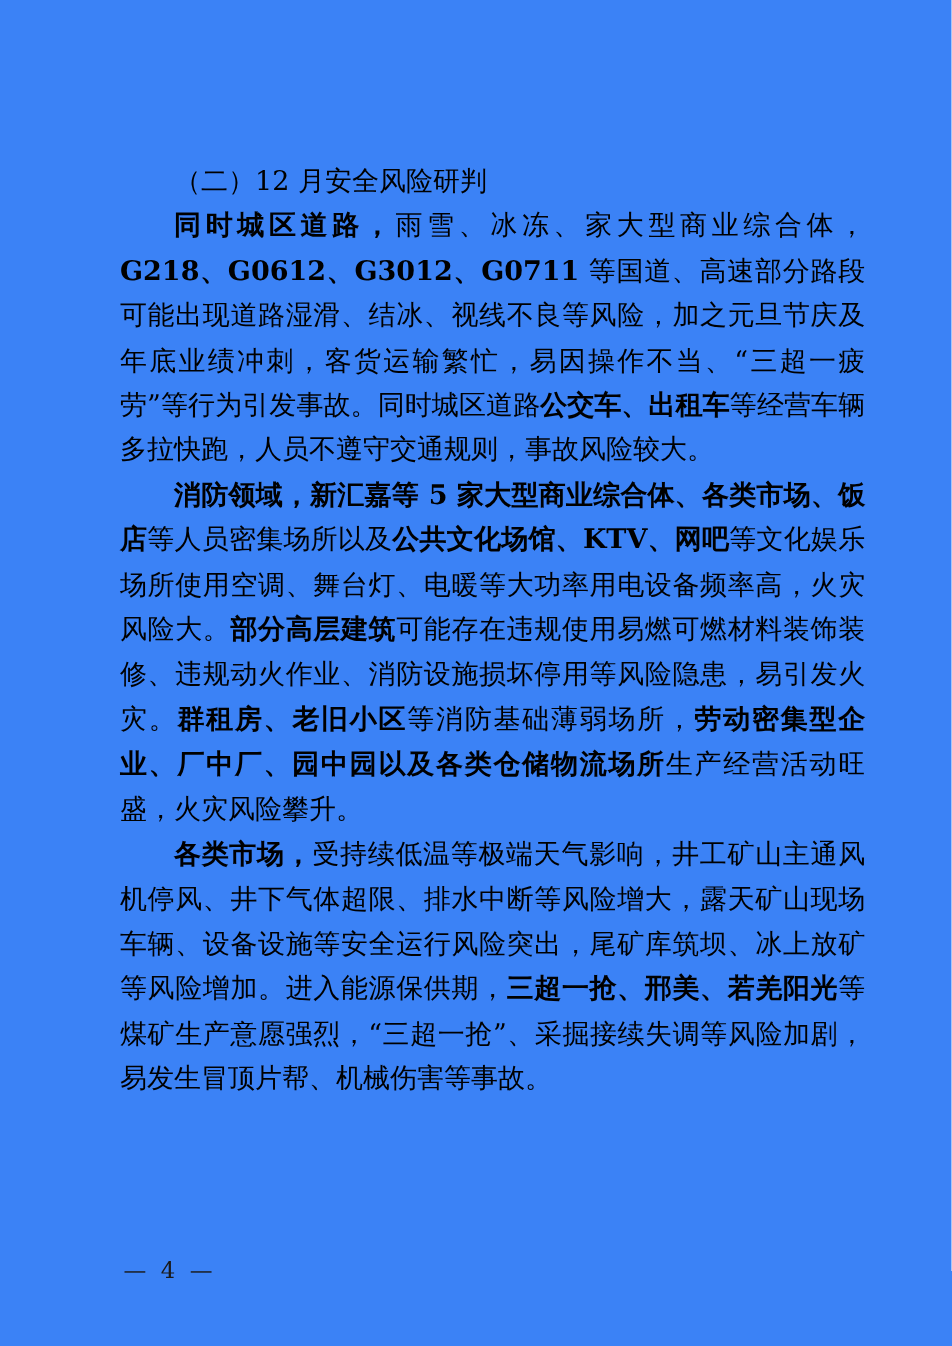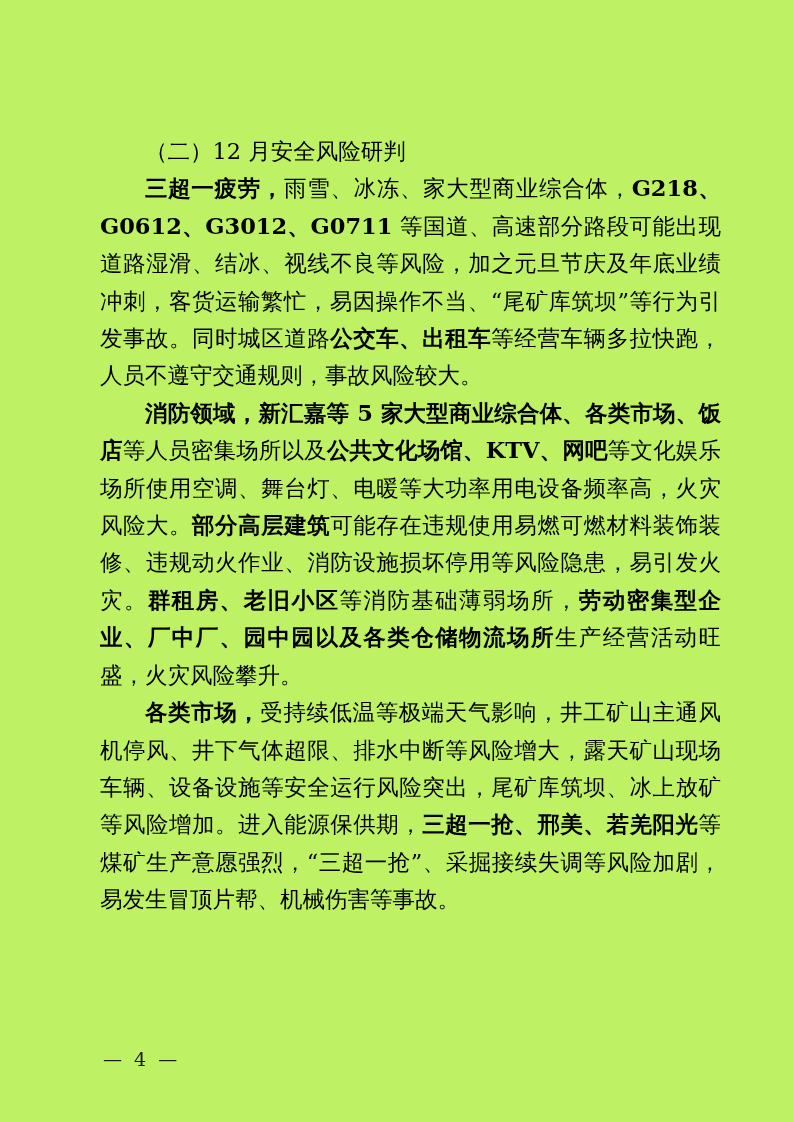--- a/index.html
+++ b/index.html
@@ -2,21 +2,21 @@
 <html><head>
 <meta charset="utf-8">
 <style>
   * { margin: 0; padding: 0; box-sizing: border-box; }
   html, body { background: #ffffff; }
   .page {
     position: relative;
     width: 793px;
     height: 1122px;
     margin: 0 auto;
-    background: #bef264;
+    background: #3b82f6;
     color: #000000;
     font-family: "DejaVu Serif", "Liberation Serif", serif;
     overflow: hidden;
   }
   .content {
     position: absolute;
     left: 100px;
     top: 133px;
     width: 621px;
   }
@@ -46,19 +46,19 @@
     color: #1a1a1a;
   }
 </style>
 </head>
 <body>
 
 <div class="page">
   <div class="content">
     <h2 class="heading">（二）12 月安全风险研判</h2>
     <div id="paragraphs">
-        <p class="para"><span class="b">三超一疲劳，</span><span>雨雪、冰冻、家大型商业综合体，</span><span class="b">G218、G0612、G3012、G0711</span><span> 等国道、高速部分路段可能出现道路湿滑、结冰、视线不良等风险，加之元旦节庆及年底业绩冲刺，客货运输繁忙，易因操作不当、“尾矿库筑坝”等行为引发事故。同时城区道路</span><span class="b">公交车、出租车</span><span>等经营车辆多拉快跑，人员不遵守交通规则，事故风险较大。</span></p>
+        <p class="para"><span class="b">同时城区道路，</span><span>雨雪、冰冻、家大型商业综合体，</span><span class="b">G218、G0612、G3012、G0711</span><span> 等国道、高速部分路段可能出现道路湿滑、结冰、视线不良等风险，加之元旦节庆及年底业绩冲刺，客货运输繁忙，易因操作不当、“三超一疲劳”等行为引发事故。同时城区道路</span><span class="b">公交车、出租车</span><span>等经营车辆多拉快跑，人员不遵守交通规则，事故风险较大。</span></p>
         <p class="para"><span class="b">消防领域，新汇嘉等 5 家大型商业综合体、各类市场、饭店</span><span>等人员密集场所以及</span><span class="b">公共文化场馆、KTV、网吧</span><span>等文化娱乐场所使用空调、舞台灯、电暖等大功率用电设备频率高，火灾风险大。</span><span class="b">部分高层建筑</span><span>可能存在违规使用易燃可燃材料装饰装修、违规动火作业、消防设施损坏停用等风险隐患，易引发火灾。</span><span class="b">群租房、老旧小区</span><span>等消防基础薄弱场所，</span><span class="b">劳动密集型企业、厂中厂、园中园以及各类仓储物流场所</span><span>生产经营活动旺盛，火灾风险攀升。</span></p>
         <p class="para"><span class="b">各类市场，</span><span>受持续低温等极端天气影响，井工矿山主通风机停风、井下气体超限、排水中断等风险增大，露天矿山现场车辆、设备设施等安全运行风险突出，尾矿库筑坝、冰上放矿等风险增加。进入能源保供期，</span><span class="b">三超一抢、邢美、若羌阳光</span><span>等煤矿生产意愿强烈，“三超一抢”、采掘接续失调等风险加剧，易发生冒顶片帮、机械伤害等事故。</span></p>
       </div>
   </div>
   <div class="footer">— 4 —</div>
 </div>
 
 </body></html>

